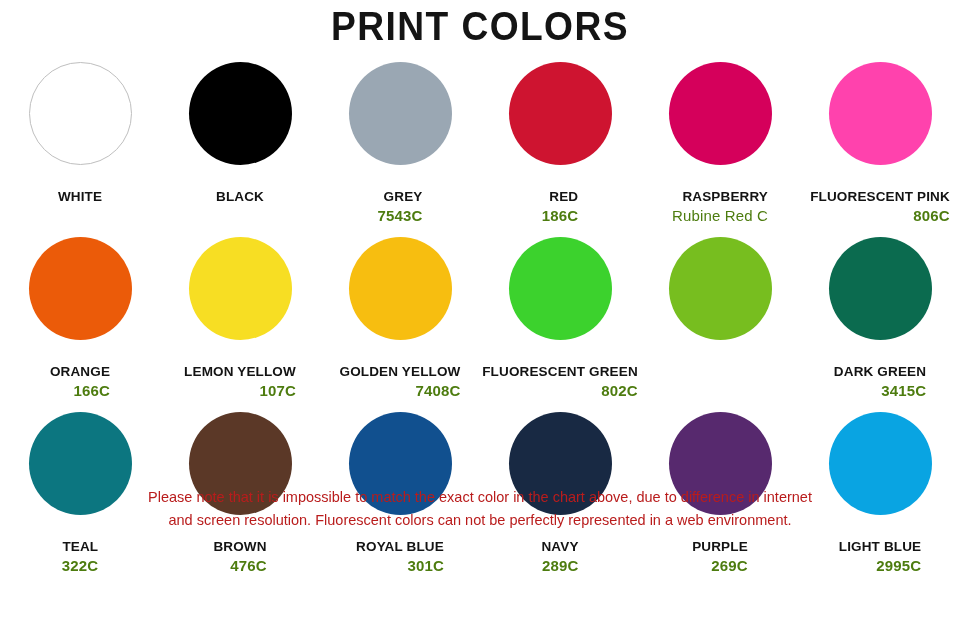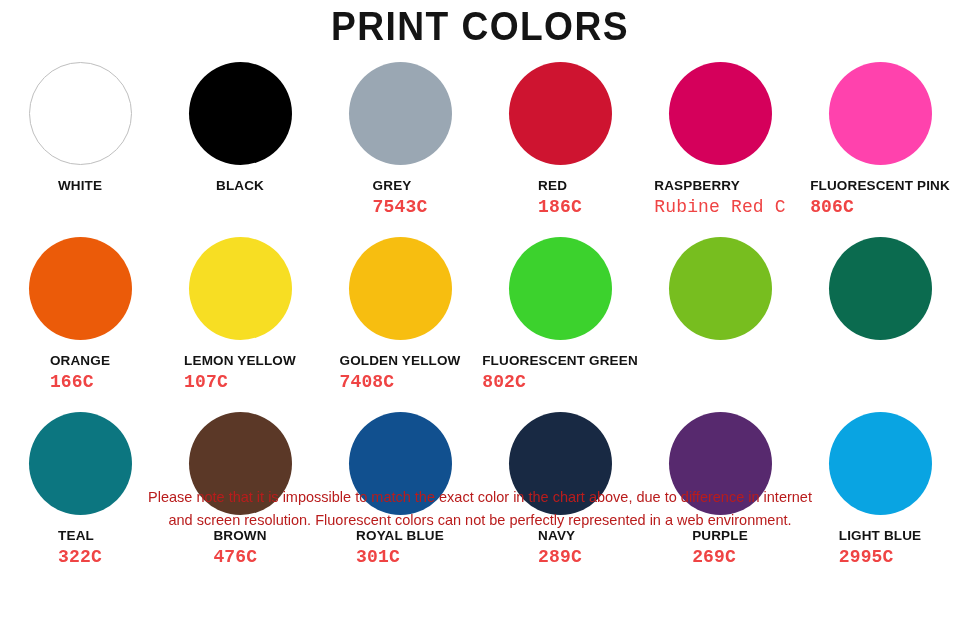--- a/index.html
+++ b/index.html
@@ -54,40 +54,39 @@
     width: 103px;
     height: 103px;
     border-radius: 50%;
     box-sizing: border-box;
   }
   .dot.outlined {
     border: 1px solid #bfbfbf;
   }
 
   .caption {
-    margin-top: 12px;
-    text-align: left;
+    margin-top: 23px;
+    text-align: right;
     line-height: 1.36;
   }
   .cname {
     display: block;
     font-size: 13.5px;
     font-weight: 700;
     letter-spacing: 0.15px;
     white-space: nowrap;
     color: #131313;
   }
   .ccode {
     display: block;
-    font-size: 18px;
+    font-size: 15px;
     font-weight: 700;
     letter-spacing: 0.15px;
     white-space: nowrap;
-    color: #ef4444;
-    font-family: Liberation Mono, monospace;
+    color: #4d7c0f;
   }
   .ccode.mixed {
     font-weight: 400;
   }
   .ccode:empty {
     display: none;
   }
 
   
   .note {
@@ -180,20 +179,24 @@
         <div class="caption">
           <span class="cname">FLUORESCENT GREEN</span>
           <span class="ccode">802C</span>
         </div>
       </div>
       <div class="cell">
         <div class="dot" style="background: rgb(119, 190, 31);"></div>
       </div>
       <div class="cell">
         <div class="dot" style="background: rgb(11, 107, 79);"></div>
+        <div class="caption">
+          <span class="cname">DARK GREEN</span>
+          <span class="ccode">3415C</span>
+        </div>
       </div>
       <div class="cell">
         <div class="dot" style="background: rgb(12, 118, 128);"></div>
         <div class="caption">
           <span class="cname">TEAL</span>
           <span class="ccode">322C</span>
         </div>
       </div>
       <div class="cell">
         <div class="dot" style="background: rgb(91, 56, 39);"></div>

